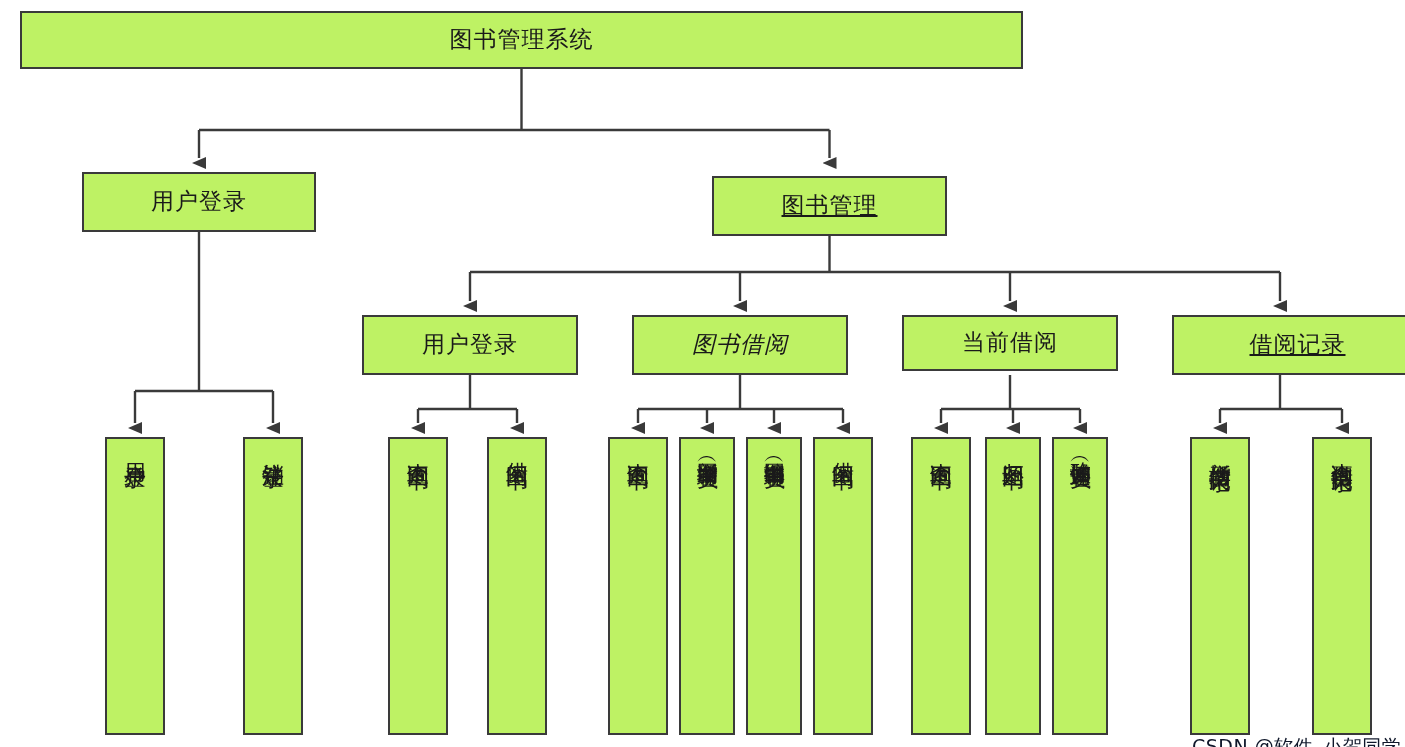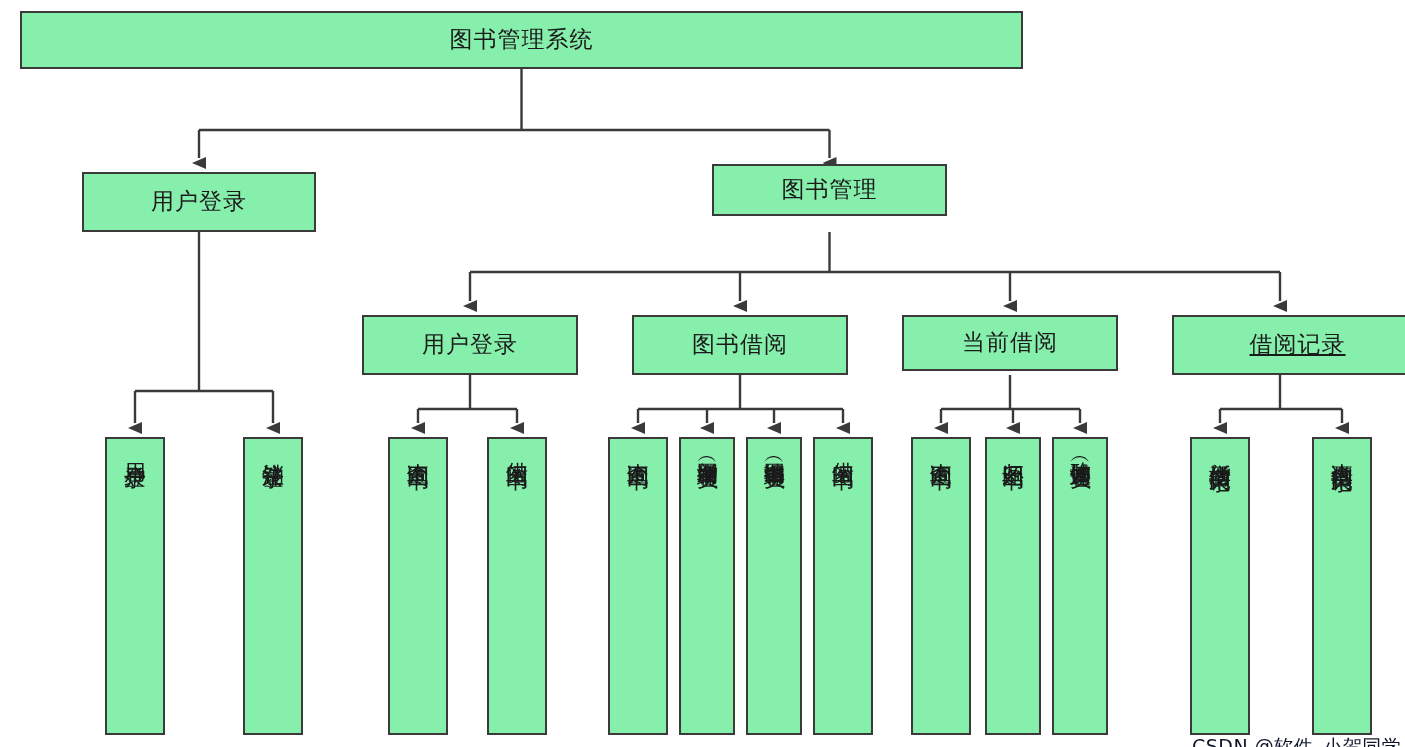--- a/index.html
+++ b/index.html
@@ -13,21 +13,21 @@
   #canvas {
     position: relative;
     width: 1405px;
     height: 747px;
     background: #ffffff;
     overflow: hidden;
   }
   .node {
     position: absolute;
     box-sizing: border-box;
-    background: #86efac;
+    background: #bef264;
     border: 2px solid #3a3a3a;
     display: flex;
     align-items: center;
     justify-content: center;
     color: #1a1a1a;
   }
   .node.horiz {
     font-size: 23px;
     letter-spacing: 1px;
     line-height: 1.1;
@@ -124,27 +124,27 @@
   </svg>
 
   <div class="node horiz" id="root-node" style="left: 20px; top: 11px; width: 1003px; height: 58px;">
     <span>图书管理系统</span>
   </div>
 
   <div id="nodes-layer">
       <div class="node horiz" style="left: 82px; top: 172px; width: 234px; height: 60px;">
         <span>用户登录</span>
       </div>
-      <div class="node horiz" style="left: 712px; top: 164px; width: 235px; height: 52px;">
+      <div class="node horiz" style="left: 712px; top: 176px; width: 235px; height: 60px; text-decoration: underline;">
         <span>图书管理</span>
       </div>
       <div class="node horiz" style="left: 362px; top: 315px; width: 216px; height: 60px;">
         <span>用户登录</span>
       </div>
-      <div class="node horiz" style="left: 632px; top: 315px; width: 216px; height: 60px;">
+      <div class="node horiz" style="left: 632px; top: 315px; width: 216px; height: 60px; font-style: italic;">
         <span>图书借阅</span>
       </div>
       <div class="node horiz" style="left: 902px; top: 315px; width: 216px; height: 56px;">
         <span>当前借阅</span>
       </div>
       <div class="node horiz" style="left: 1172px; top: 315px; width: 251px; height: 60px; text-decoration: underline;">
         <span>借阅记录</span>
       </div>
       <div class="node vert" style="left: 105px; top: 437px; width: 60px; height: 298px;">
         <span class="vtext">用户登录</span>

